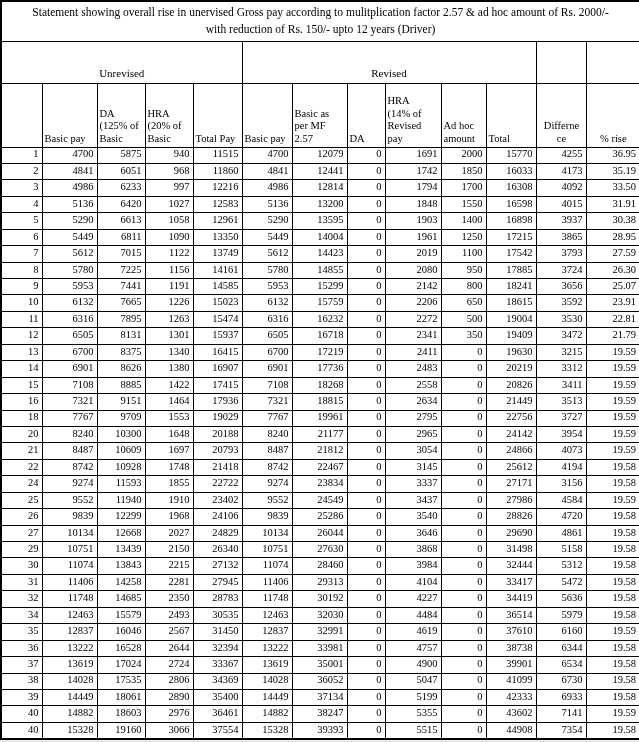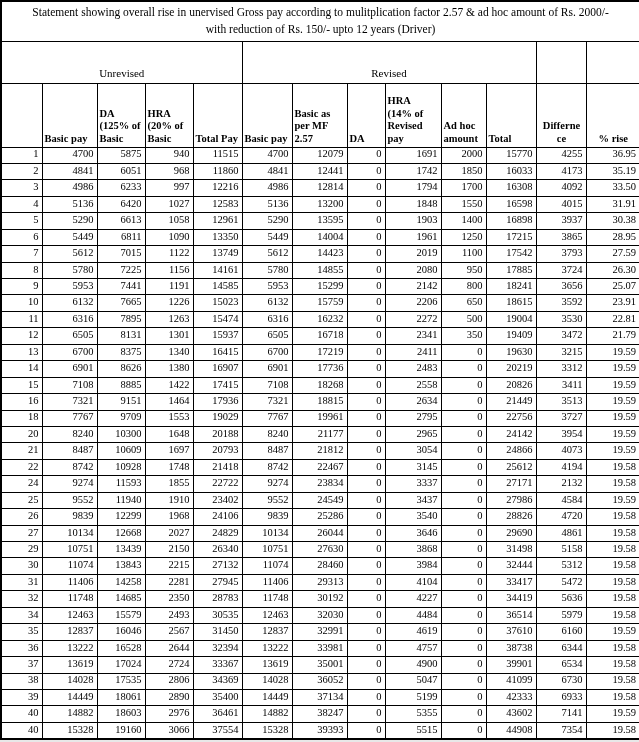--- a/index.html
+++ b/index.html
@@ -17,21 +17,21 @@
   .title-cell {
     height: 40px; text-align: center; vertical-align: middle;
     font-size: 11.5px; font-weight: normal; line-height: 1.5; padding: 1px 26px 2px 26px;
   }
   .group-cell {
     height: 42px; text-align: center; vertical-align: middle;
     font-size: 11px; font-weight: normal; padding-top: 22px;
   }
   .col-h {
     height: 64px; vertical-align: bottom; text-align: left;
-    font-weight: bold; font-size: 10.5px; line-height: 1.2;
+    font-weight: normal; font-size: 10.5px; line-height: 1.2;
     padding: 1px 1px 1px 2px; white-space: pre-line; margin-left: 32px;
   }
   .col-h.center { text-align: center; }
   tbody td {
     font-size: 10.5px; height: 13.4px; line-height: 1;
     text-align: right; padding: 0 3px 1px 0;
   }
 </style>
 </head>
 <body>
@@ -396,21 +396,21 @@
           <td>9274</td>
           <td>11593</td>
           <td>1855</td>
           <td>22722</td>
           <td>9274</td>
           <td>23834</td>
           <td>0</td>
           <td>3337</td>
           <td>0</td>
           <td>27171</td>
-          <td>2132</td>
+          <td>3156</td>
           <td>19.58</td>
         </tr>
         <tr>
           <td>25</td>
           <td>9552</td>
           <td>11940</td>
           <td>1910</td>
           <td>23402</td>
           <td>9552</td>
           <td>24549</td>

